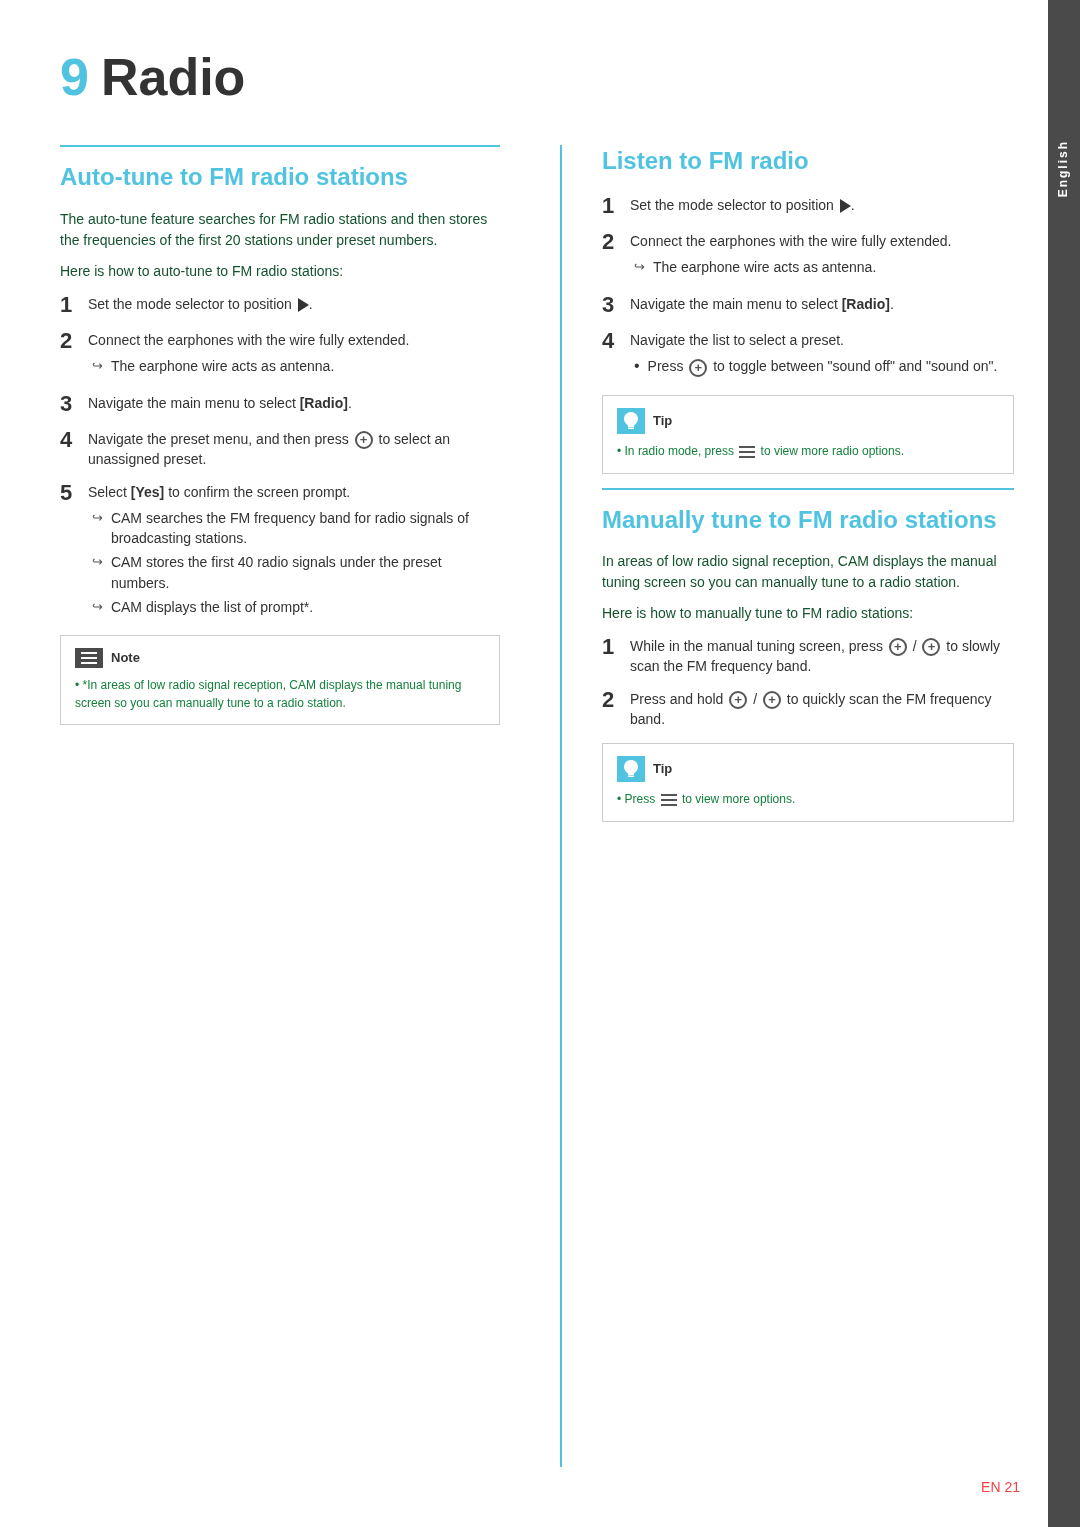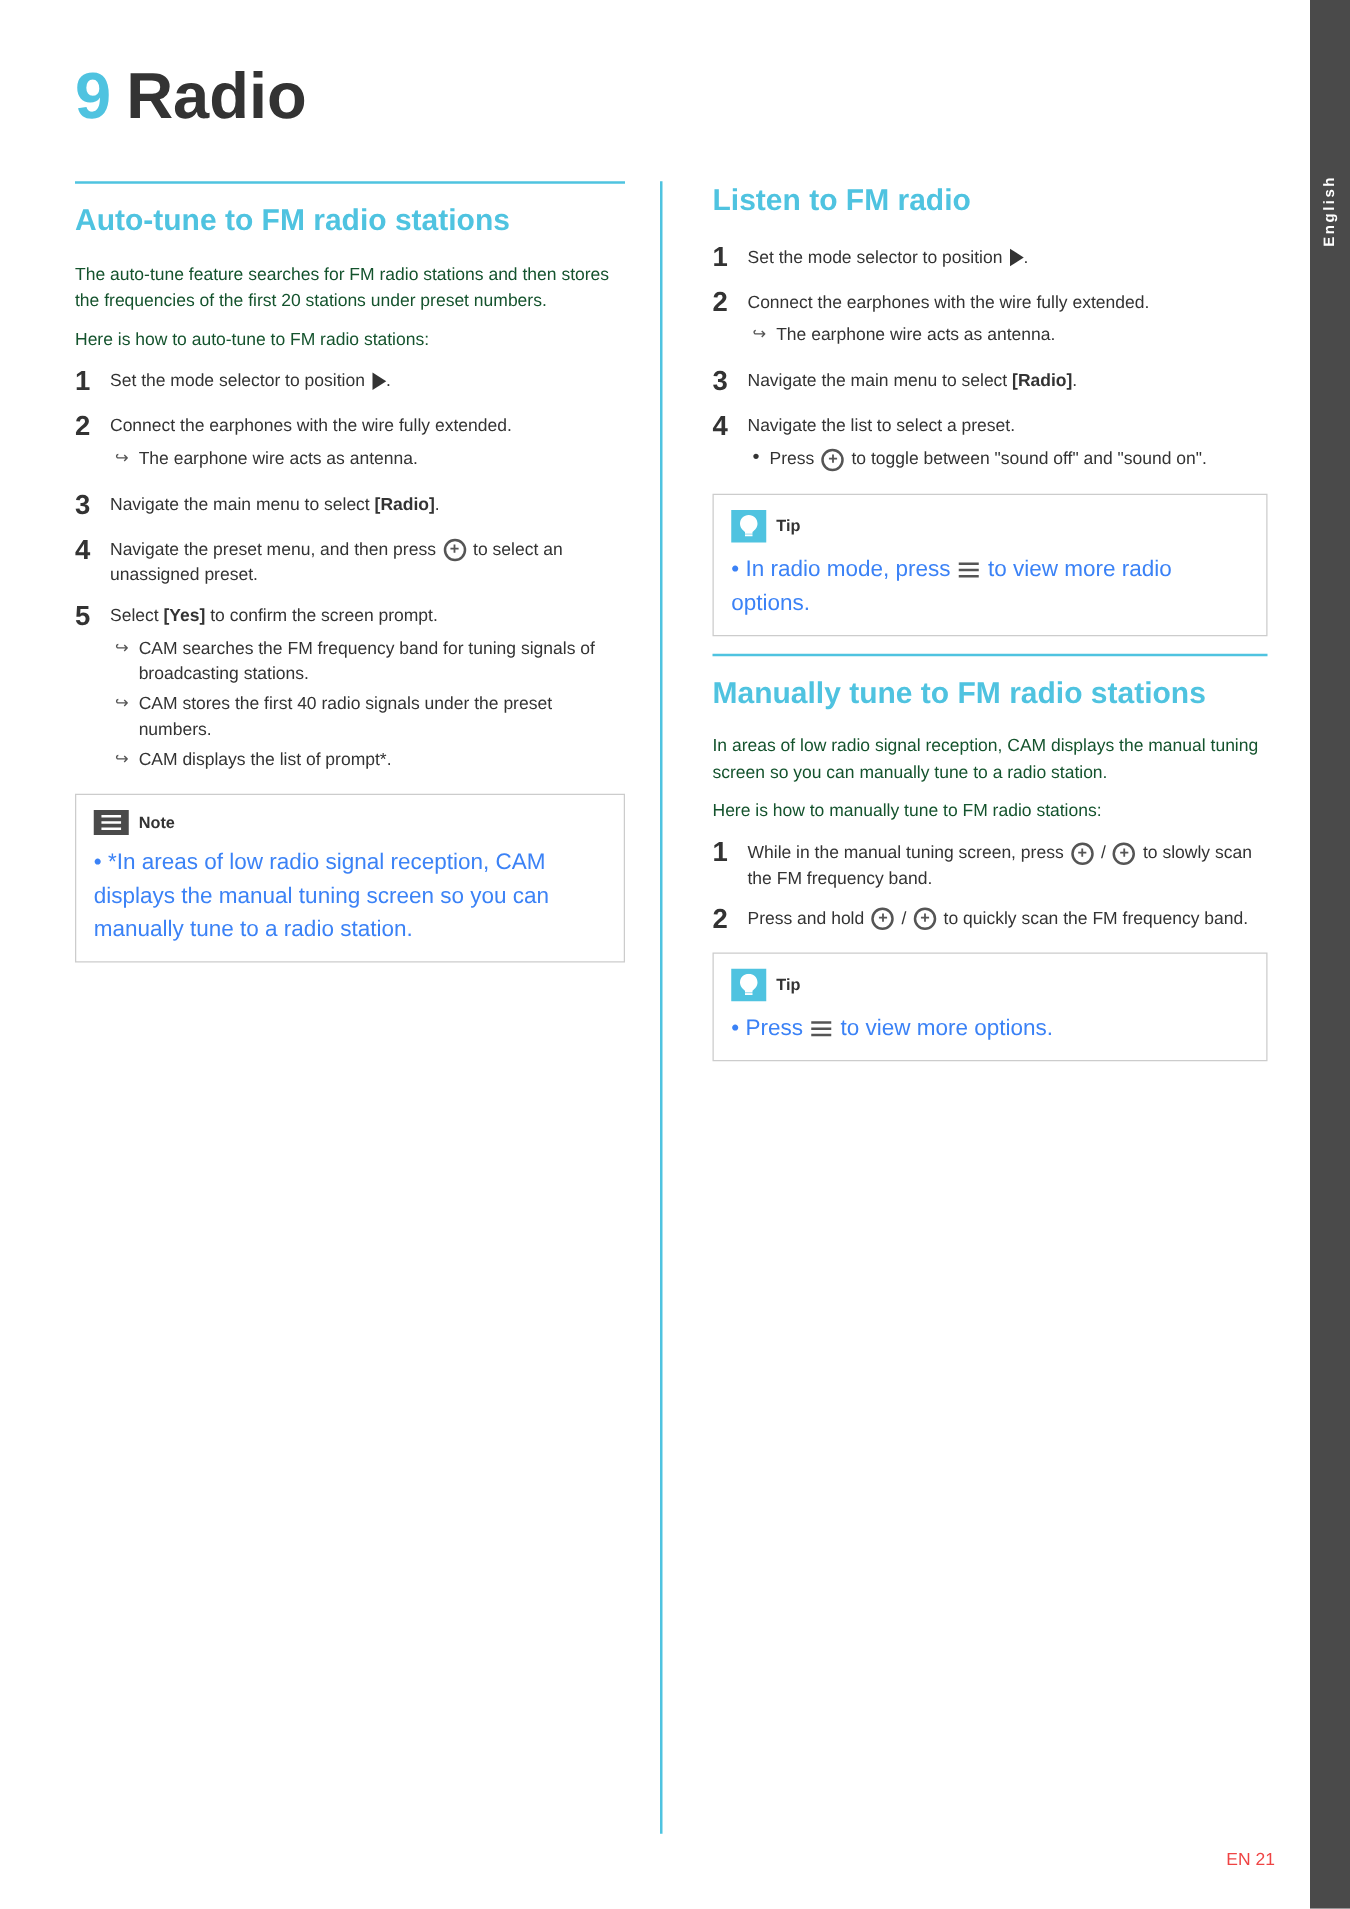--- a/index.html
+++ b/index.html
@@ -60,21 +60,21 @@
     }
 
     .page-title .chapter-num {
       color: #4fc3e0;
       margin-right: 12px;
     }
 
     
     .two-col {
       display: flex;
-      gap: 28px;
+      gap: 60px;
       flex: 1;
     }
 
     .left-col {
       width: 440px;
       flex-shrink: 0;
     }
 
     .right-col {
       flex: 1;
@@ -217,22 +217,22 @@
       justify-content: center;
       margin-right: 8px;
       flex-shrink: 0;
     }
 
     .tip-icon svg, .note-icon svg {
       fill: white;
     }
 
     .note-content, .tip-content {
-      font-size: 18px;
-      color: #3b82f6;
+      font-size: 12px;
+      color: #15803d;
       line-height: 1.5;
     }
 
     
     .icon-play {
       display: inline-block;
       width: 0;
       height: 0;
       border-top: 7px solid transparent;
       border-bottom: 7px solid transparent;
@@ -350,21 +350,21 @@
             </div>
           </li>
 
           <li>
             <span class="num">5</span>
             <div class="step-content">
               <span>Select <strong>[Yes]</strong> to confirm the screen prompt.</span>
               <ul class="sub-list">
                 <li>
                   <span class="arrow">↪</span>
-                  <span>CAM searches the FM frequency band for tuning signals of broadcasting stations.</span>
+                  <span>CAM searches the FM frequency band for radio signals of broadcasting stations.</span>
                 </li>
                 <li>
                   <span class="arrow">↪</span>
                   <span>CAM stores the first 40 radio signals under the preset numbers.</span>
                 </li>
                 <li>
                   <span class="arrow">↪</span>
                   <span>CAM displays the list of prompt*.</span>
                 </li>
               </ul>

